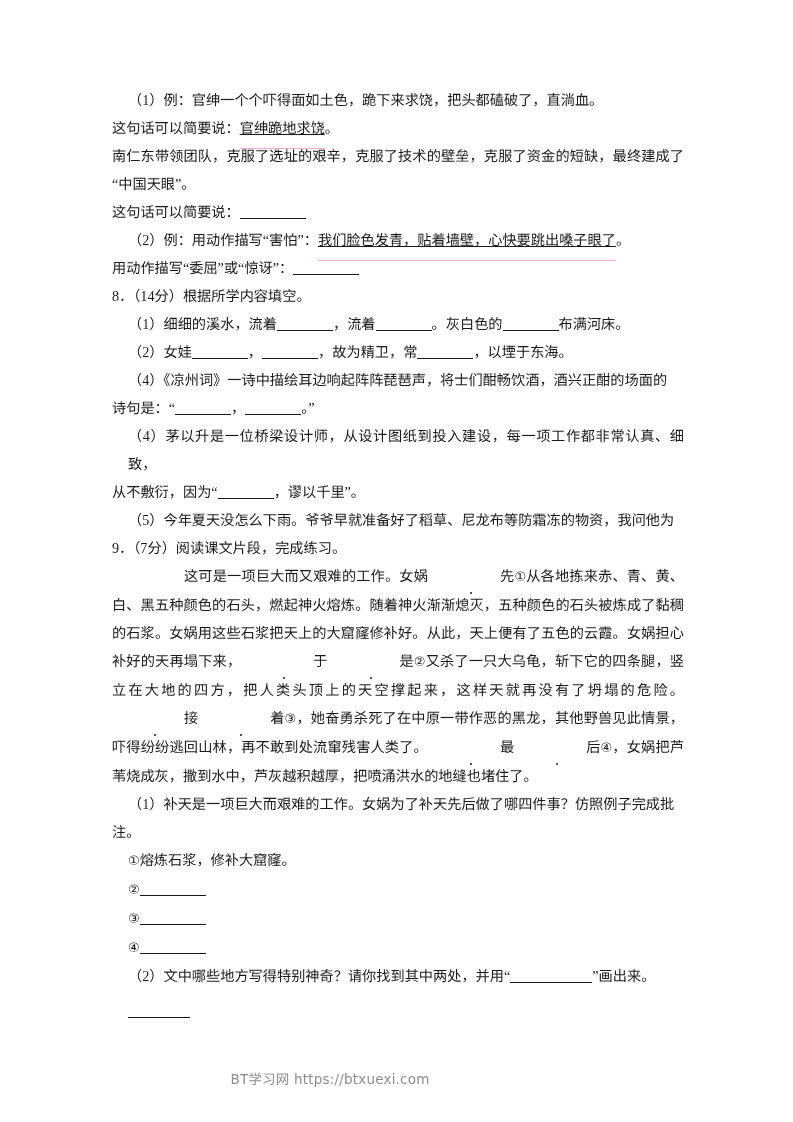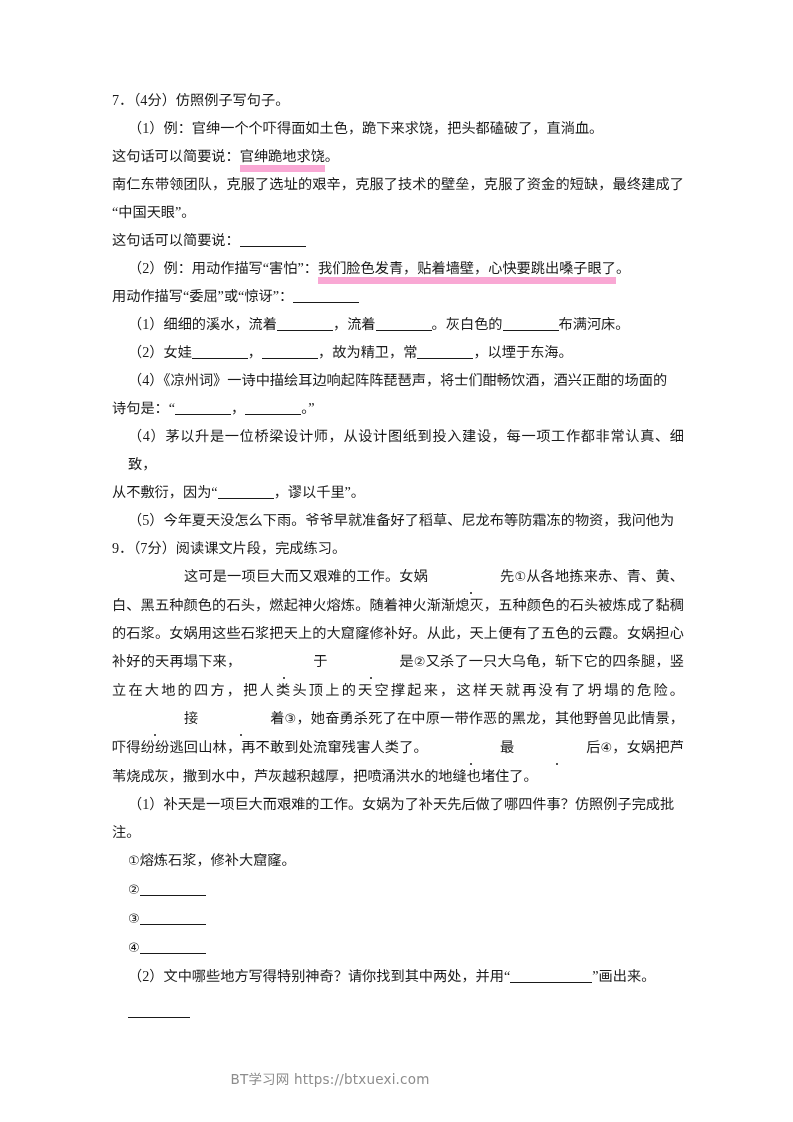--- a/index.html
+++ b/index.html
@@ -52,22 +52,23 @@
     border-bottom: 1px solid #1a1a1a;
     vertical-align: -2px;
     height: 14px;
   }
   .bl-md { width: 56px; }
   .bl-lg { width: 66px; }
   .bl-xl { width: 82px; }
   .bl-ans { width: 66px; }
   
   .uline {
-    border-bottom: 7px solid #f9a8d4;
-    padding-bottom: 1px;
+    border-bottom: 1px solid #f9a8d4;
+    padding-bottom: 12px;
+    text-decoration: underline;
   }
   
   .dot {
     position: relative;
     display: inline-block;
   }
   .dot::after {
     content: "";
     position: absolute;
     left: 50%;
@@ -97,21 +98,20 @@
     color: #8d8d8d;
     letter-spacing: 0.2px;
   }
 </style>
 </head>
 <body>
 
 <div class="page">
   <div class="content">
 
-    <div class="q-head">7．（4分）仿照例子写句子。</div>
 
     <div class="line indent1">
       <span>（1）例：</span><span>官绅一个个吓得面如土色，跪下来求饶，把头都磕破了，直淌血。</span>
     </div>
 
     <div class="line">
       <span>这句话可以简要说：</span><span class="uline">官绅跪地求饶</span><span>。</span>
     </div>
 
     <div class="line">南仁东带领团队，克服了选址的艰辛，克服了技术的壁垒，克服了资金的短缺，最终建成了“中国天眼”。</div>
@@ -121,20 +121,21 @@
     </div>
 
     <div class="line indent1">
       <span>（2）例：用动作描写“害怕”：</span><span class="uline">我们脸色发青，贴着墙壁，心快要跳出嗓子眼了</span><span>。</span>
     </div>
 
     <div class="line">
       <span>用动作描写“委屈”或“惊讶”：</span><span class="blank bl-lg"></span>
     </div>
 
+    <div class="q-head">8．（14分）根据所学内容填空。</div>
 
     <div class="line indent1 nowrap">
       <span>（1）细细的溪水，流着</span><span class="blank bl-md"></span><span>，流着</span><span class="blank bl-md"></span><span>。灰白色的</span><span class="blank bl-md"></span><span>布满河床。</span>
     </div>
 
     <div class="line indent1 nowrap">
       <span>（2）女娃</span><span class="blank bl-md"></span><span>，</span><span class="blank bl-md"></span><span>，故为精卫，常</span><span class="blank bl-md"></span><span>，以堙于东海。</span>
     </div>
 
     <div class="line indent1">（4）《凉州词》一诗中描绘耳边响起阵阵琵琶声，将士们酣畅饮酒，酒兴正酣的场面的</div>

